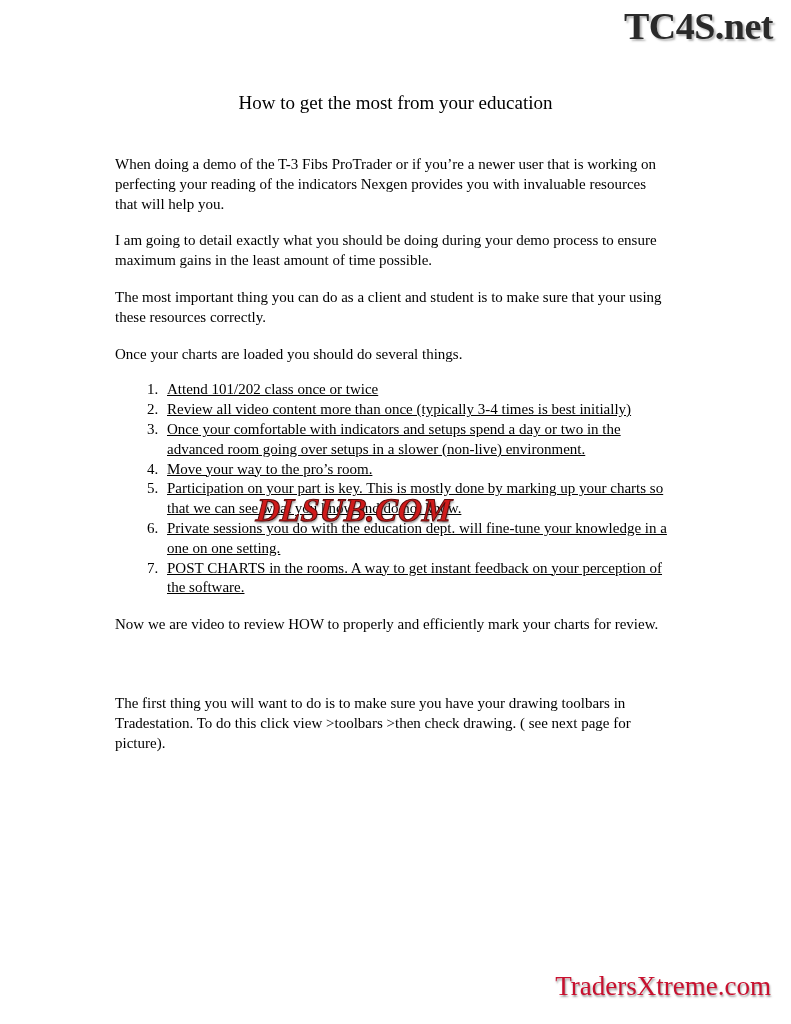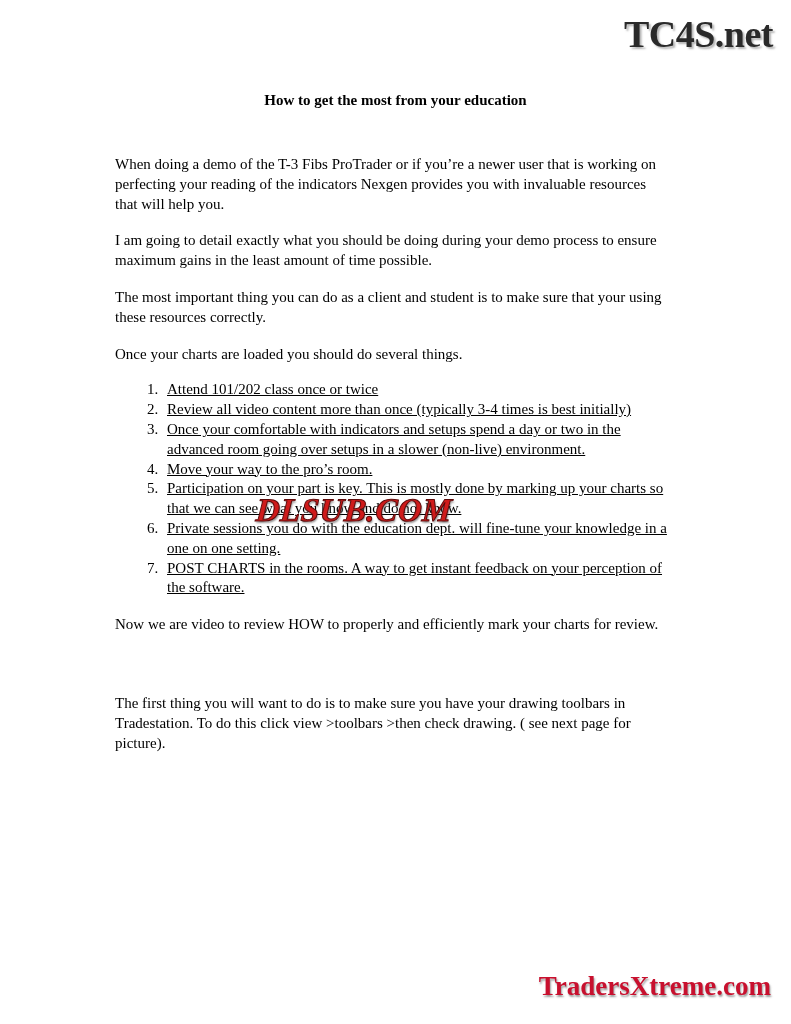--- a/index.html
+++ b/index.html
@@ -19,41 +19,41 @@
   .page {
     position: relative;
     width: 791px;
     height: 1024px;
     box-sizing: border-box;
   }
 
   
   .brand-top {
     position: absolute;
-    top: 12px;
+    top: 4px;
     right: 18px;
     font-family: "Liberation Serif", serif;
     font-weight: bold;
     font-size: 38px;
     letter-spacing: -0.5px;
     color: #2a2a2a;
     text-shadow: 2px 2px 2px rgba(120,120,120,0.55);
     white-space: nowrap;
   }
 
   
   .doc-title {
     position: absolute;
     top: 92px;
     left: 0;
     width: 791px;
     text-align: center;
     font-family: "Liberation Serif", serif;
-    font-weight: bold;
-    font-size: 15px;
+    font-weight: normal;
+    font-size: 19px;
   }
 
   
   .content {
     position: absolute;
     top: 155px;
     left: 115px;
     width: 552px;
     font-size: 15px;
     line-height: 1.32;
@@ -100,21 +100,21 @@
     white-space: nowrap;
     transform: skewX(-4deg);
   }
 
   
   .brand-bottom {
     position: absolute;
     bottom: 22px;
     right: 20px;
     font-family: "Liberation Serif", serif;
-    font-weight: bold;
+    font-weight: normal;
     font-size: 27px;
     color: #c8102e;
     text-shadow: 1px 2px 2px rgba(90,90,90,0.6);
     white-space: nowrap;
   }
 </style>
 </head>
 <body>
 
 <div class="page">

